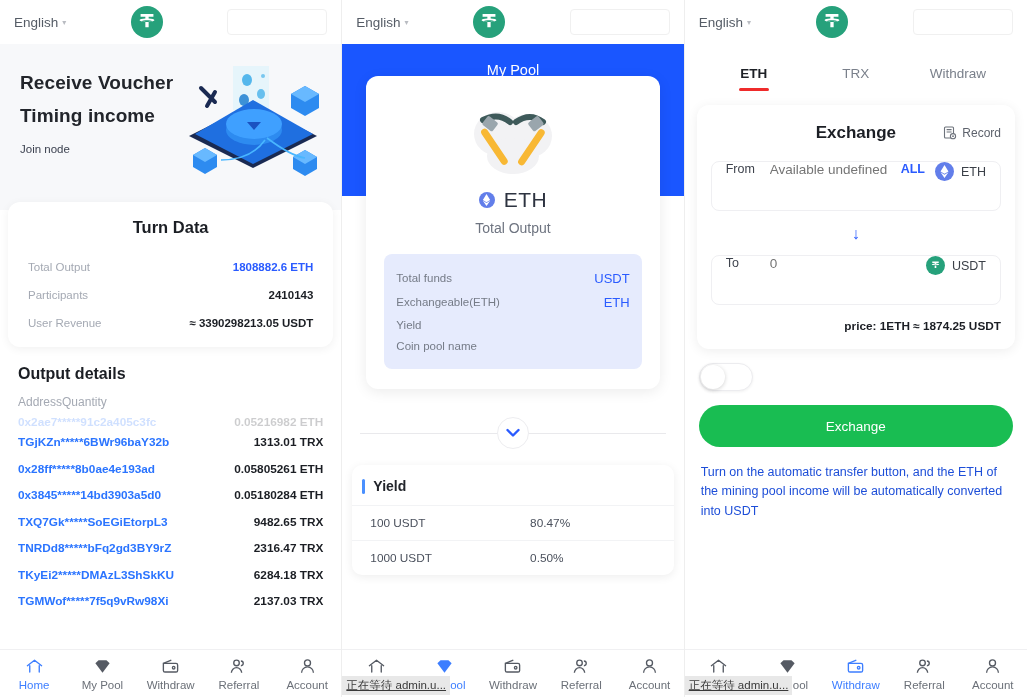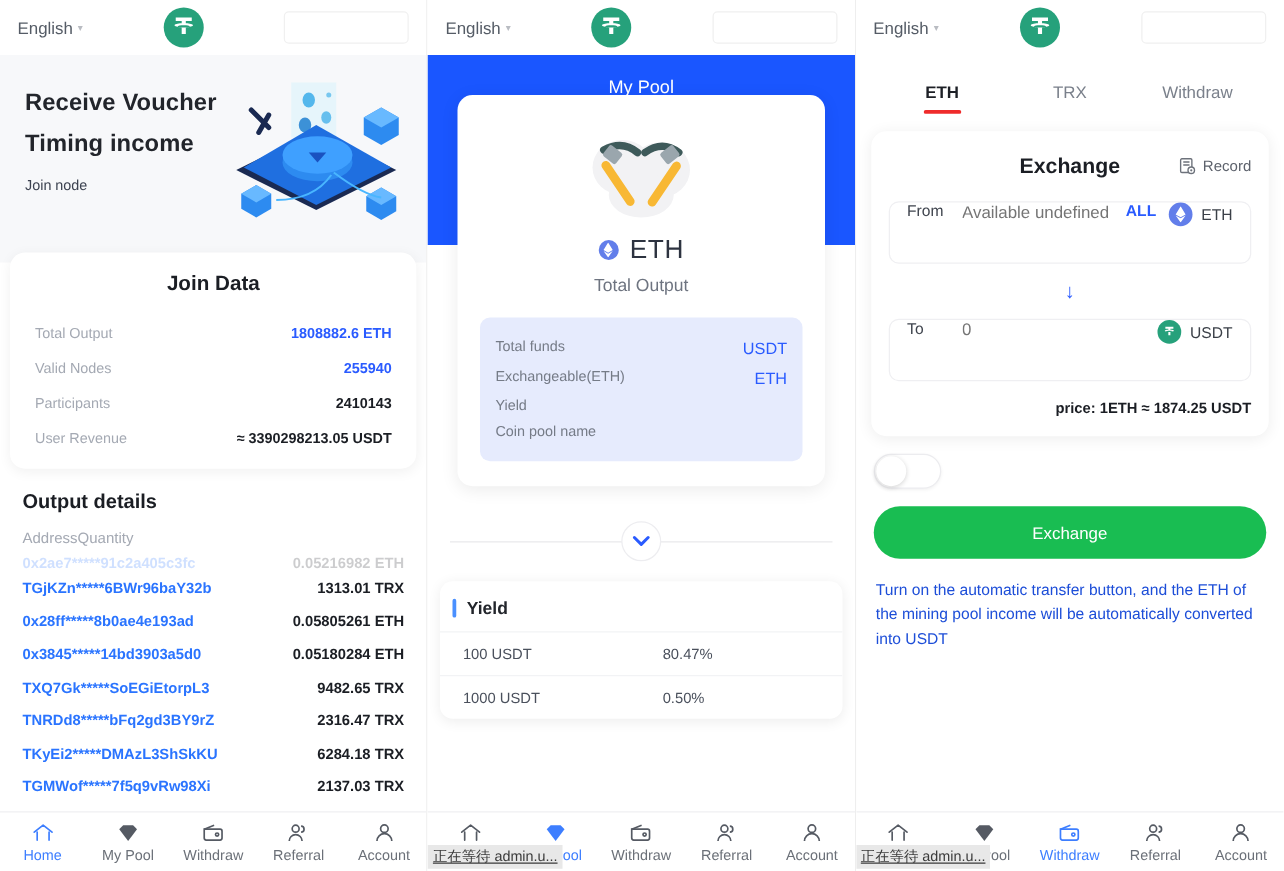--- a/index.html
+++ b/index.html
@@ -279,28 +279,24 @@
         <polygon points="124,86 136,93 124,100 112,93" fill="#68b9ff"></polygon>
         <polygon points="24,84 36,91 36,103 24,110 12,103 12,91" fill="#2d8bf0"></polygon>
         <polygon points="24,84 36,91 24,98 12,91" fill="#68b9ff"></polygon>
         <path d="M20 24 L34 38 M34 28 L26 42" stroke="#1a2a52" stroke-width="4" fill="none" stroke-linecap="round"></path>
         <path d="M84 76 Q70 96 40 96" stroke="#49b6ff" stroke-width="1.6" fill="none"></path>
         <path d="M86 74 Q110 92 124 94" stroke="#49b6ff" stroke-width="1.6" fill="none"></path>
       </svg>
     </div>
 
     <div class="card">
-      <div class="card-title">Join Data</div>
+      <div class="card-title">Turn Data</div>
       <div class="drow">
         <span class="dlabel">Total Output</span>
         <span class="dval blue">1808882.6 ETH</span>
-      </div>
-      <div class="drow">
-        <span class="dlabel">Valid Nodes</span>
-        <span class="dval blue">255940</span>
       </div>
       <div class="drow">
         <span class="dlabel">Participants</span>
         <span class="dval">2410143</span>
       </div>
       <div class="drow">
         <span class="dlabel">User Revenue</span>
         <span class="dval">≈ 3390298213.05 USDT</span>
       </div>
     </div>

